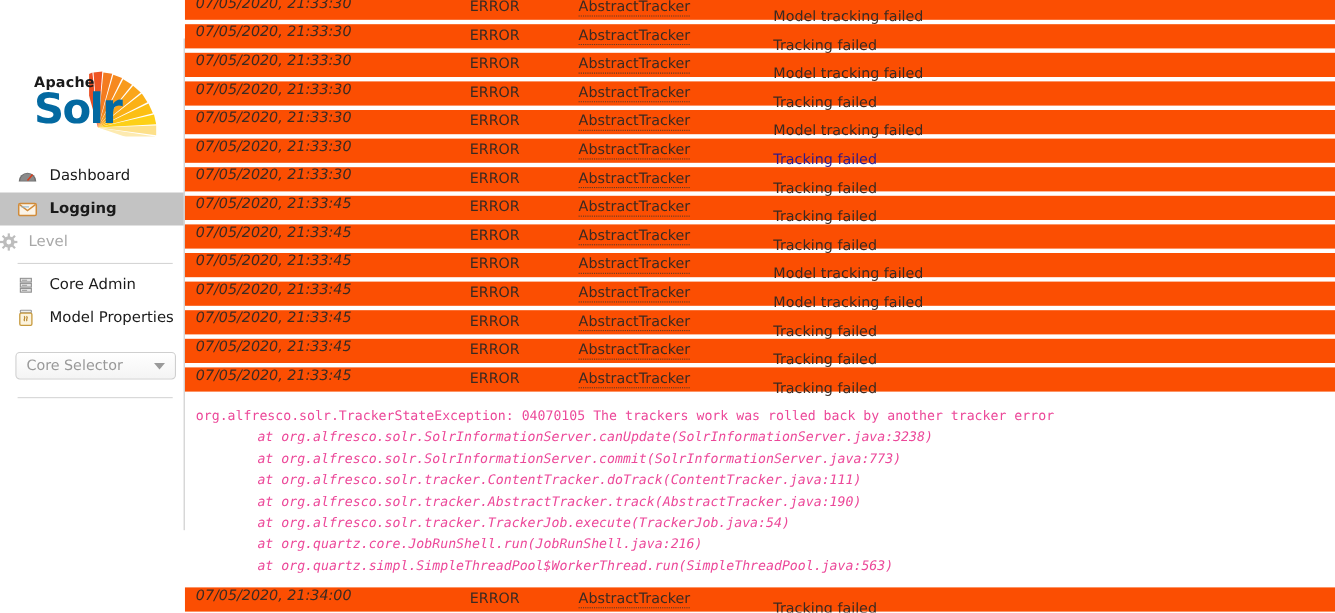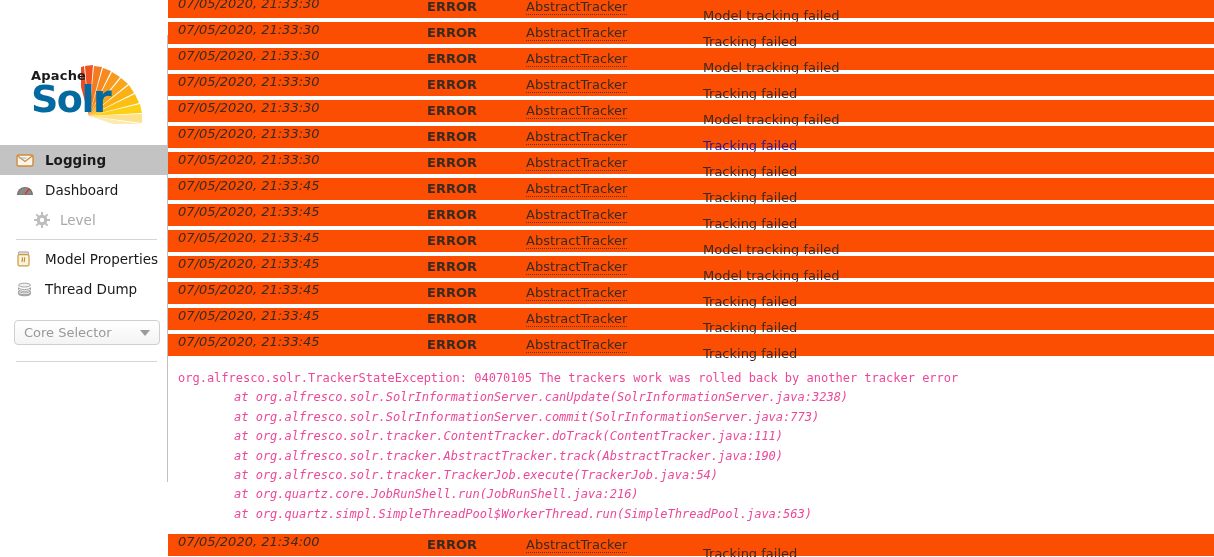--- a/index.html
+++ b/index.html
@@ -41,21 +41,21 @@
     display: flex; align-items: center;
     height: 30px; padding-left: 16px;
     font-size: 13.5px; color: #1a1a1a;
     cursor: pointer; position: relative;
   }
   .nav-item .ic { width: 22px; height: 18px; margin-right: 7px;
                   display: inline-flex; align-items: center; }
   .nav-item.active { background: #c3c3c3; font-weight: 700; }
   .nav-sub {
     display: flex; align-items: center;
-    height: 30px; padding-left: 34px;
+    height: 30px; 
     font-size: 13.5px; color: #a8a8a8; cursor: pointer;
   }
   .nav-sub .ic { width: 20px; height: 18px; margin-right: 6px;
                  display: inline-flex; align-items: center; }
   .nav-div { height: 1px; background: #d5d5d5; margin: 4px 10px 4px 16px; }
   #core-selector {
     margin: 16px 0 0 14px; width: 146px; height: 25px;
     border: 1px solid #cfcfcf; border-radius: 4px;
     background: linear-gradient(#ffffff, #f4f4f4);
     display: flex; align-items: center; justify-content: space-between;
@@ -75,21 +75,21 @@
   }
   #log-list { position: absolute; left: 0; top: -4px; width: 1046px; }
 
   .log-row {
     height: 22px; background: #FB4E02;
     margin-bottom: 4px; position: relative;
     font-size: 13px; color: #3a2a22;
     cursor: pointer;
   }
   .log-row .c-time  { position: absolute; left: 10px;  top: 0; white-space: nowrap; font-style: italic; }
-  .log-row .c-level { position: absolute; left: 259px; top: 3px; font-weight: bold; }
+  .log-row .c-level { position: absolute; left: 259px; top: 3px; }
   .log-row .c-logger{ position: absolute; left: 358px; top: 3px;
                       border-bottom: 1px dotted #5a3a28; cursor: pointer; text-align: center; }
   .log-row .c-msg   { position: absolute; left: 535px; top: 12px; white-space: nowrap; text-align: right; }
   .log-row.selected .c-msg { color: #2d1a8c; }
 
   
   #stack {
     background: #ffffff;
     padding: 9px 0 10px 0;
     font-family: "DejaVu Sans Mono", "Liberation Mono", monospace;
@@ -121,86 +121,90 @@
             <path d="M0,0 L-13,-47 L-5,-50 Z" fill="#e94e24"></path>
             <path d="M0,0 L53,-2 L53,7 Z" fill="#fde08a"></path>
             <path d="M0,0 L52,8 L48,16 Z" fill="#fdeab0"></path>
           </g>
         </svg>
         <div class="logo-text logo-apache">Apache</div>
         <div class="logo-text logo-solr">Solr</div>
       </div>
     </div>
 
+    <div class="nav-item">
+      <span class="ic">
+        <svg width="18" height="14" viewBox="0 0 18 14">
+          <path d="M1,12 A8,8 0 0,1 17,12 Z" fill="#6d6d6d"></path>
+          <path d="M2.4,11.4 A6.6,6.6 0 0,1 15.6,11.4 Z" fill="#8a8a8a"></path>
+          <line x1="9" y1="11" x2="13.6" y2="5.6" stroke="#d93c1a" stroke-width="1.4"></line>
+        </svg>
+      </span>
+      <span>Dashboard</span>
+    </div>
+
     <div class="nav-item active">
       <span class="ic">
         <svg width="18" height="15" viewBox="0 0 18 15">
           <rect x="1" y="2" width="16" height="11" rx="1.5" fill="#fbf4e8" stroke="#d08b3a" stroke-width="1.4"></rect>
           <path d="M1.8,3 L9,8.4 L16.2,3" fill="none" stroke="#d08b3a" stroke-width="1.3"></path>
           <rect x="3.4" y="4.6" width="7" height="1" fill="#8fb7d4"></rect>
         </svg>
       </span>
       <span>Logging</span>
-    </div>
-
-    <div class="nav-item">
-      <span class="ic">
-        <svg width="18" height="14" viewBox="0 0 18 14">
-          <path d="M1,12 A8,8 0 0,1 17,12 Z" fill="#6d6d6d"></path>
-          <path d="M2.4,11.4 A6.6,6.6 0 0,1 15.6,11.4 Z" fill="#8a8a8a"></path>
-          <line x1="9" y1="11" x2="13.6" y2="5.6" stroke="#d93c1a" stroke-width="1.4"></line>
-        </svg>
-      </span>
-      <span>Dashboard</span>
     </div>
 
     <div class="nav-sub">
       <span class="ic">
         <svg width="16" height="16" viewBox="0 0 16 16">
           <g fill="#bdbdbd">
             <circle cx="8" cy="8" r="5.3"></circle>
             <rect x="7" y="0" width="2" height="16"></rect>
             <rect x="0" y="7" width="16" height="2"></rect>
             <rect x="7" y="0" width="2" height="16" transform="rotate(45 8 8)"></rect>
             <rect x="0" y="7" width="16" height="2" transform="rotate(45 8 8)"></rect>
           </g>
           <circle cx="8" cy="8" r="2.2" fill="#ffffff"></circle>
         </svg>
       </span>
       <span>Level</span>
     </div>
 
     <div class="nav-div"></div>
 
+    <div class="nav-item">
+      <span class="ic">
+        <svg width="17" height="15" viewBox="0 0 17 15">
+          <g fill="#e3e3e3" stroke="#8f8f8f" stroke-width="1">
+            <rect x="2.5" y="1" width="10" height="3.4"></rect>
+            <rect x="2.5" y="5.6" width="10" height="3.4"></rect>
+            <rect x="2.5" y="10.2" width="10" height="3.4"></rect>
+          </g>
+          <g fill="#9a9a9a">
+            <rect x="4" y="2.3" width="4.6" height="0.9"></rect>
+            <rect x="4" y="6.9" width="4.6" height="0.9"></rect>
+            <rect x="4" y="11.5" width="4.6" height="0.9"></rect>
+          </g>
+        </svg>
+      </span>
+      <span>Core Admin</span>
+    </div>
 
     <div class="nav-item">
       <span class="ic">
         <svg width="15" height="16" viewBox="0 0 15 16">
           <rect x="2.5" y="1" width="10" height="2.3" rx="0.6" fill="#efefef" stroke="#9a9a9a" stroke-width="1"></rect>
           <rect x="2" y="3.6" width="11" height="11.2" rx="1.2" fill="#fcf3dd" stroke="#c79a3e" stroke-width="1.2"></rect>
           <path d="M5.8,6.6 c2.4,1.4 -1.2,2.4 0.6,4.4" fill="none" stroke="#b8862b" stroke-width="1.1"></path>
           <path d="M8,6.6 c2.4,1.4 -1.2,2.4 0.6,4.4" fill="none" stroke="#b8862b" stroke-width="1.1"></path>
         </svg>
       </span>
       <span>Model Properties</span>
     </div>
 
-    <div class="nav-item">
-      <span class="ic">
-        <svg width="17" height="15" viewBox="0 0 17 15">
-          <g fill="#f0f0f0" stroke="#9a9a9a" stroke-width="0.9">
-            <ellipse cx="8.5" cy="3.1" rx="6" ry="1.9"></ellipse>
-            <path d="M2.5,5.6 a6,1.9 0 0,0 12,0 v1.9 a6,1.9 0 0,1 -12,0 Z"></path>
-            <path d="M2.5,8.9 a6,1.9 0 0,0 12,0 v1.9 a6,1.9 0 0,1 -12,0 Z"></path>
-            <path d="M2.5,11.3 a6,1.9 0 0,0 12,0 v0.6 a6,1.9 0 0,1 -12,0 Z"></path>
-          </g>
-        </svg>
-      </span>
-      <span>Thread Dump</span>
-    </div>
 
     <div id="core-selector">
       <span>Core Selector</span>
       <span class="caret"></span>
     </div>
     <div id="sel-divider"></div>
   </div>
 
   <div id="content">
     <div id="log-list">

